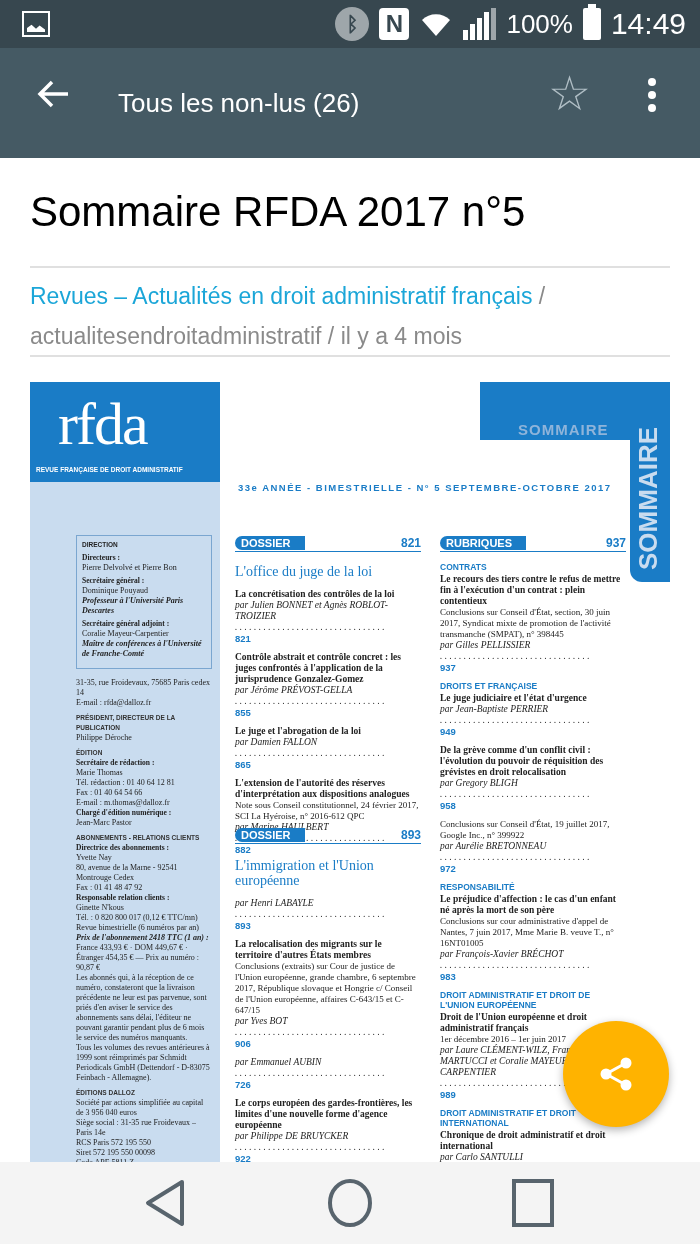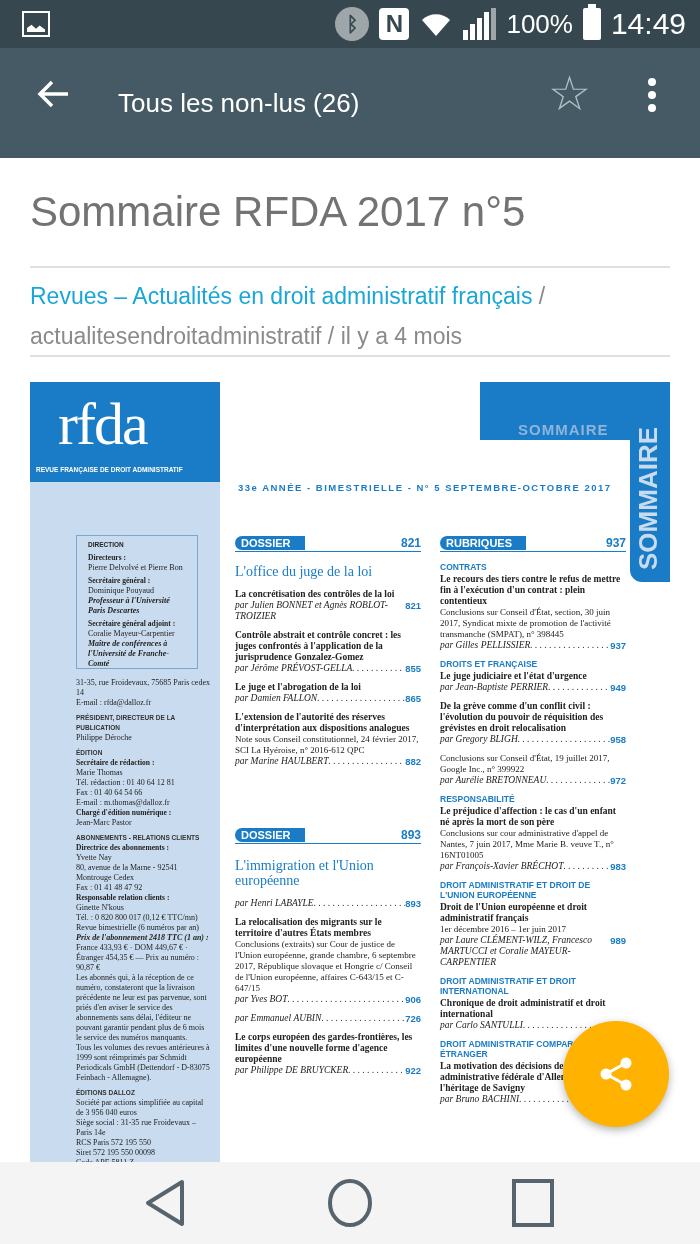--- a/index.html
+++ b/index.html
@@ -18,50 +18,50 @@
   .batt:before { content: ""; position: absolute; top: -4px; left: 5px; width: 8px; height: 4px; background: #fff; }
   .clock { font-size: 30px; }
 
   .appbar { position: absolute; top: 48px; left: 0; width: 700px; height: 110px; background: #455a64; color: #fff; }
   .appbar .back { position: absolute; left: 36px; top: 28px; font-size: 40px; line-height: 40px; cursor: pointer; }
   .appbar .title { position: absolute; left: 118px; top: 40px; font-size: 26px; }
   .appbar .star { position: absolute; left: 548px; top: 22px; font-size: 48px; color: #b0bec5; line-height: 48px; cursor: pointer; }
   .appbar .menu { position: absolute; left: 640px; top: 30px; width: 24px; height: 40px; cursor: pointer; }
   .appbar .menu span { display: block; width: 8px; height: 8px; background: #fff; border-radius: 50%; margin: 0 auto 5px; }
 
-  .article-title { position: absolute; left: 30px; top: 188px; font-size: 42px; color: #737373; }
+  .article-title { position: absolute; left: 30px; top: 188px; font-size: 42px; color: #000000; }
   .hr { position: absolute; left: 30px; width: 640px; height: 2px; background: #e0e0e0; }
   .meta { position: absolute; left: 30px; top: 276px; width: 640px; font-size: 23px; line-height: 40px; color: #8a8a8a; }
   .meta .src { color: #1ba6d8; }
 
   .doc { position: absolute; left: 30px; top: 382px; width: 640px; height: 780px; background: #fff; overflow: hidden; font-family: "Liberation Serif", serif; color: #222; }
   .leftcol { position: absolute; left: 0; top: 0; width: 190px; height: 780px; background: #c9dcef; }
   .logo { position: absolute; left: 0; top: 0; width: 190px; height: 100px; background: #1a7cc6; color: #fff; }
   .logo .big { position: absolute; left: 28px; top: 8px; font-size: 60px; letter-spacing: -2px; }
   .logo .small { position: absolute; left: 6px; top: 84px; font-size: 6.5px; font-family: "Liberation Sans", sans-serif; font-weight: bold; }
-  .dirbox { position: absolute; left: 46px; top: 153px; width: 122px; height: 134px; border: 1px solid #7aa6d0; padding: 4px 11px; font-size: 8px; line-height: 10px; }
+  .dirbox { position: absolute; left: 46px; top: 153px; width: 136px; height: 134px; border: 1px solid #7aa6d0; padding: 4px 5px; font-size: 8px; line-height: 10px; }
   .lc-text { position: absolute; left: 46px; top: 296px; width: 136px; font-size: 8px; line-height: 10px; }
   .lc-text .h { font-family: "Liberation Sans", sans-serif; font-size: 6.5px; font-weight: bold; margin-top: 5px; color: #333; }
   .lc-text .b { font-weight: bold; font-size: 7.5px; }
   .lc-text p { margin: 0; }
   .it { font-style: italic; font-weight: bold; }
 
   .topbar { position: absolute; left: 450px; top: 0; width: 190px; height: 58px; background: #1a7cc6; }
   .vbar { position: absolute; left: 600px; top: 0; width: 40px; height: 200px; background: #1a7cc6; border-bottom-left-radius: 12px; }
   .vbar span { position: absolute; left: 4px; bottom: 12px; transform-origin: left bottom; transform: rotate(-90deg) translate(0, 30px); font-family: "Liberation Sans", sans-serif; font-weight: bold; color: #c9dcef; font-size: 26px; white-space: nowrap; }
   .sommaire-lbl { position: absolute; left: 488px; top: 39px; font-family: "Liberation Sans", sans-serif; font-weight: bold; color: #8fb4da; font-size: 15px; letter-spacing: 1px; }
   .issue { position: absolute; left: 208px; top: 100px; font-family: "Liberation Sans", sans-serif; font-weight: bold; color: #1a7cc6; font-size: 9.5px; letter-spacing: 1.5px; }
   .sechead { position: absolute; height: 16px; border-bottom: 1.5px solid #1a7cc6; font-family: "Liberation Sans", sans-serif; font-weight: bold; }
   .sechead .pill { position: absolute; left: 0; top: 0; height: 14px; padding: 0 14px 0 6px; background: #1a7cc6; color: #fff; font-size: 11px; line-height: 14px; border-top-left-radius: 7px; border-bottom-left-radius: 7px; }
   .sechead .pg { position: absolute; right: 0; top: 0; color: #1a7cc6; font-size: 12px; }
   .col { position: absolute; font-size: 9.5px; line-height: 11px; }
   .col .h2 { color: #1a7cc6; font-size: 14px; line-height: 15px; margin-bottom: 10px; }
   .col .entry { margin-bottom: 8px; }
   .col .t { font-weight: bold; }
-  .col .a { font-style: italic; display: flex; }
+  .col .a { font-style: italic; display: flex; flex-direction: column; }
   .col .a .dots { flex: 1; overflow: hidden; white-space: nowrap; }
   .col .a .dots:after { content: " . . . . . . . . . . . . . . . . . . . . . . . . . . . . . . . ."; }
   .col .a .num { color: #1a7cc6; font-weight: bold; font-style: normal; font-family: "Liberation Sans", sans-serif; }
   .col .cat { color: #1a7cc6; font-weight: bold; font-family: "Liberation Sans", sans-serif; font-size: 8.5px; line-height: 10px; margin-bottom: 2px; }
   .col .n { font-size: 9px; }
 
   .fab { position: absolute; left: 563px; top: 1021px; width: 106px; height: 106px; border-radius: 50%; background: #ffb300; box-shadow: 0 3px 8px rgba(0,0,0,0.3); cursor: pointer; }
   .fab svg { position: absolute; left: 35px; top: 35px; }
 
   .navbar { position: absolute; left: 0; top: 1162px; width: 700px; height: 82px; background: #f4f4f4; }

